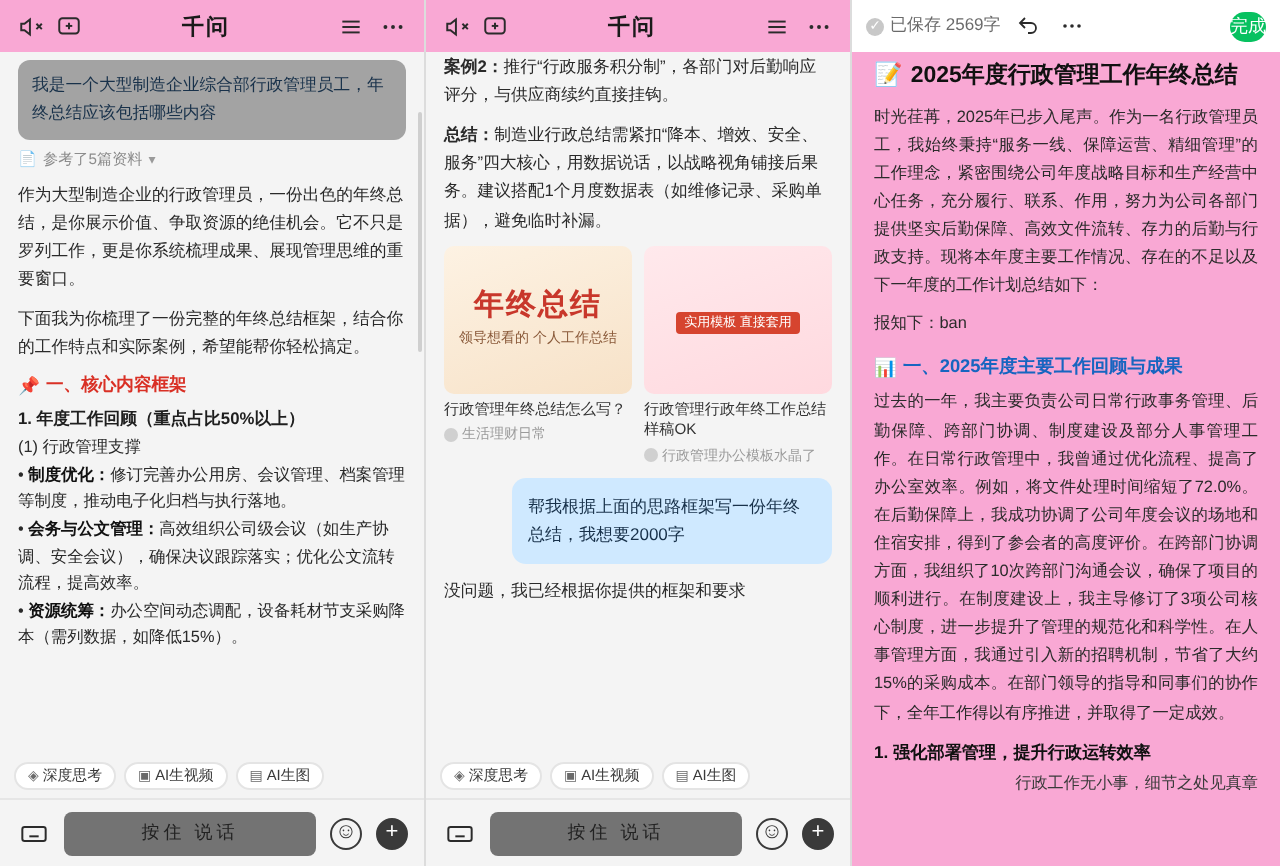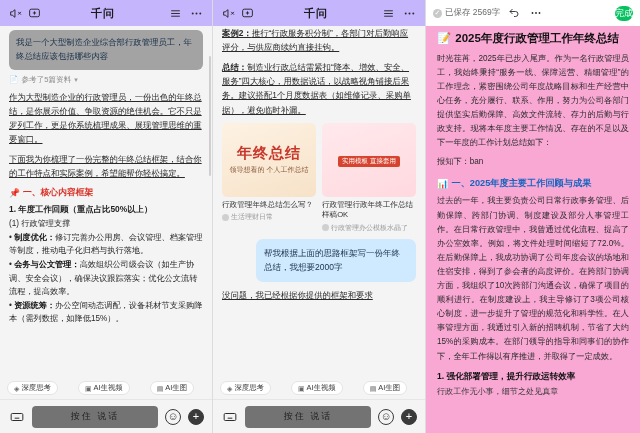--- a/index.html
+++ b/index.html
@@ -26,21 +26,21 @@
   .pane1 { width: 213px; }
   .pane2 { width: 213px; }
   .pane3 { width: 214px; border-right: none; background: #f9a8d4; }
 
   
   .topbar {
     height: 26px;
     display: flex;
     align-items: center;
     padding: 0 7px;
-    background: #c4b5fd;
+    background: #f9a8d4;
     flex: 0 0 auto;
   }
   .topbar .title {
     flex: 1;
     text-align: center;
     font-size: 11px;
     color: #1a1a1a;
     font-weight: 600;
     letter-spacing: 1px;
   }
@@ -98,21 +98,20 @@
     font-size: 8.4px;
     line-height: 1.65;
     color: #18314a;
     margin: 4px 0 5px 0;
   }
   .bot-text {
     font-size: 8.4px;
     line-height: 1.68;
     color: #2a2a2a;
     margin: 0 0 6px 0;
-    text-decoration: underline;
   }
   .meta-row {
     display: flex; align-items: center; gap: 3px;
     font-size: 7.6px; color: #8c8c8c;
     margin: 3px 0 5px 0;
   }
   .meta-row .chev { font-size: 7px; color: #9a9a9a; }
 
   .h-red {
     color: #d93025; font-weight: 700; font-size: 8.8px;
@@ -190,27 +189,27 @@
   }
   .doc-h2 {
     font-size: 9.2px; font-weight: 800; color: #1765c0;
     margin: 8px 0 4px 0; display: flex; align-items: center; gap: 3px;
   }
   .doc-h3 {
     font-size: 8.6px; font-weight: 800; color: #111;
     margin: 7px 0 3px 0;
   }
   .doc-foot {
-    font-size: 8.1px; color: #3a3a3a; margin-top: 2px;
+    font-size: 8.1px; color: #3a3a3a; margin-top: 2px; text-align: right;
   }
 
   
   .chipbar {
     height: 22px;
-    display: flex; align-items: center; gap: 20px;
+    display: flex; align-items: center; gap: 4px;
     padding: 0 7px;
     flex: 0 0 auto;
     background: #f4f4f4;
   }
   .chip {
     display: inline-flex; align-items: center; gap: 2px;
     background: #ffffff;
     border: 1px solid #e4e4e4;
     border-radius: 9px;
     font-size: 7.4px; color: #3a3a3a;

